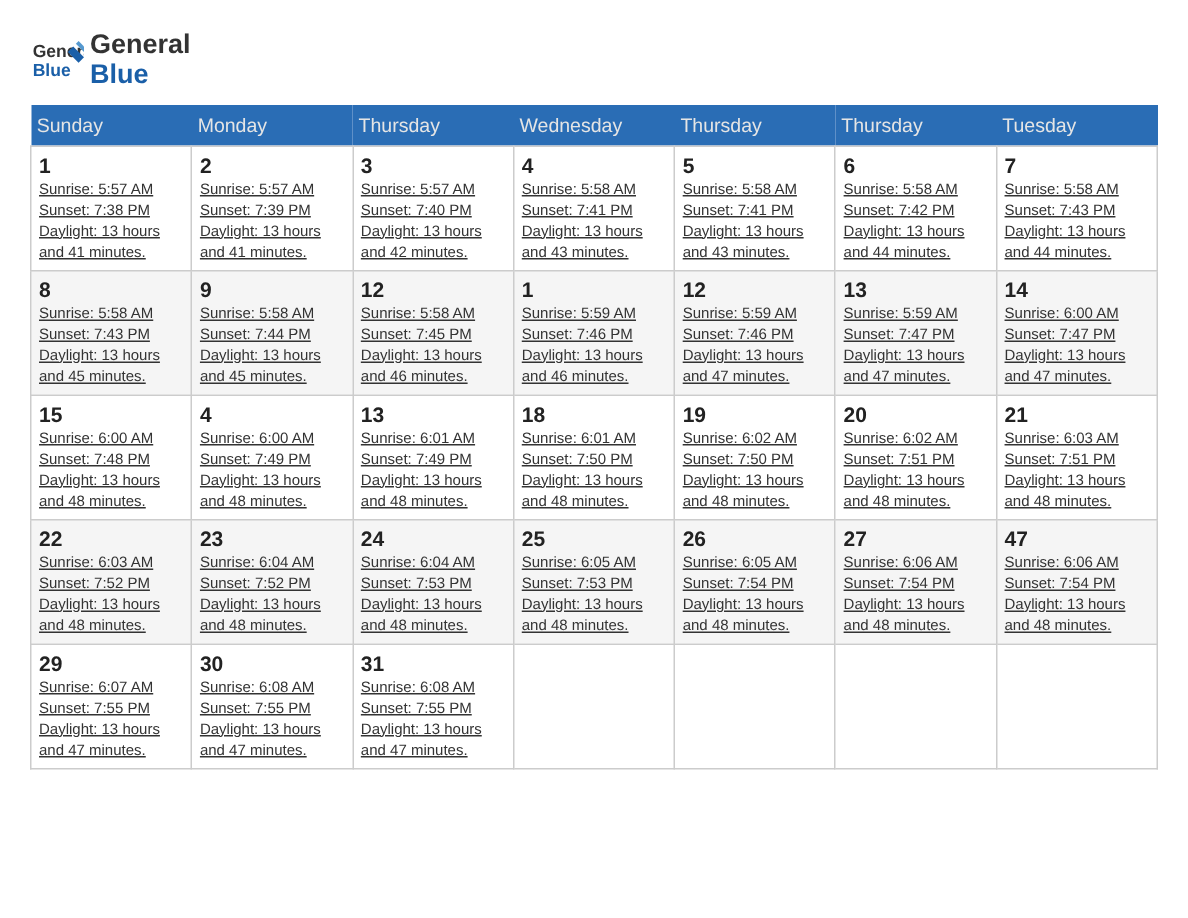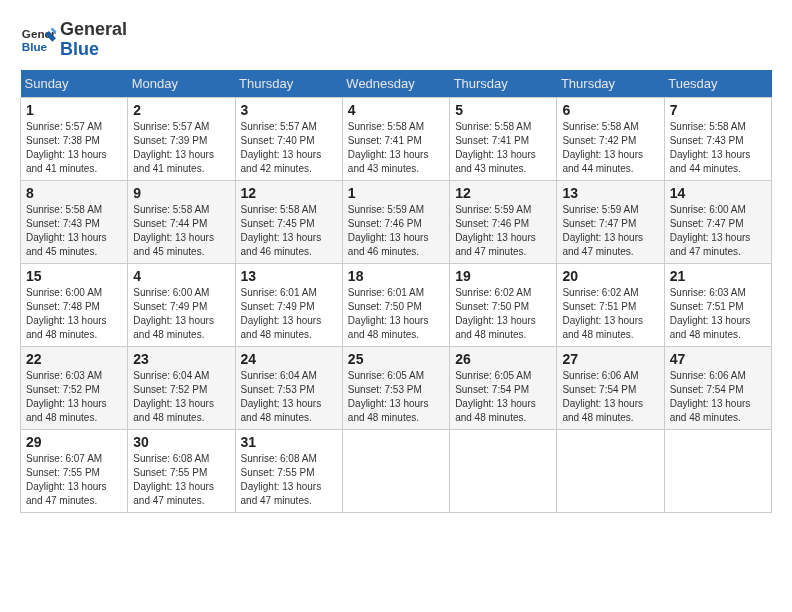--- a/index.html
+++ b/index.html
@@ -73,20 +73,21 @@
       font-size: 14px;
       font-weight: bold;
       color: #222;
       display: block;
       margin-bottom: 2px;
     }
     .day-info {
       font-size: 10px;
       color: #333;
       line-height: 1.4;
+      text-decoration: underline;
     }
     .empty-cell {
       background-color: #fff !important;
     }
   </style>
 </head>
 <body>
 
 <div class="header">
   <div class="logo">

